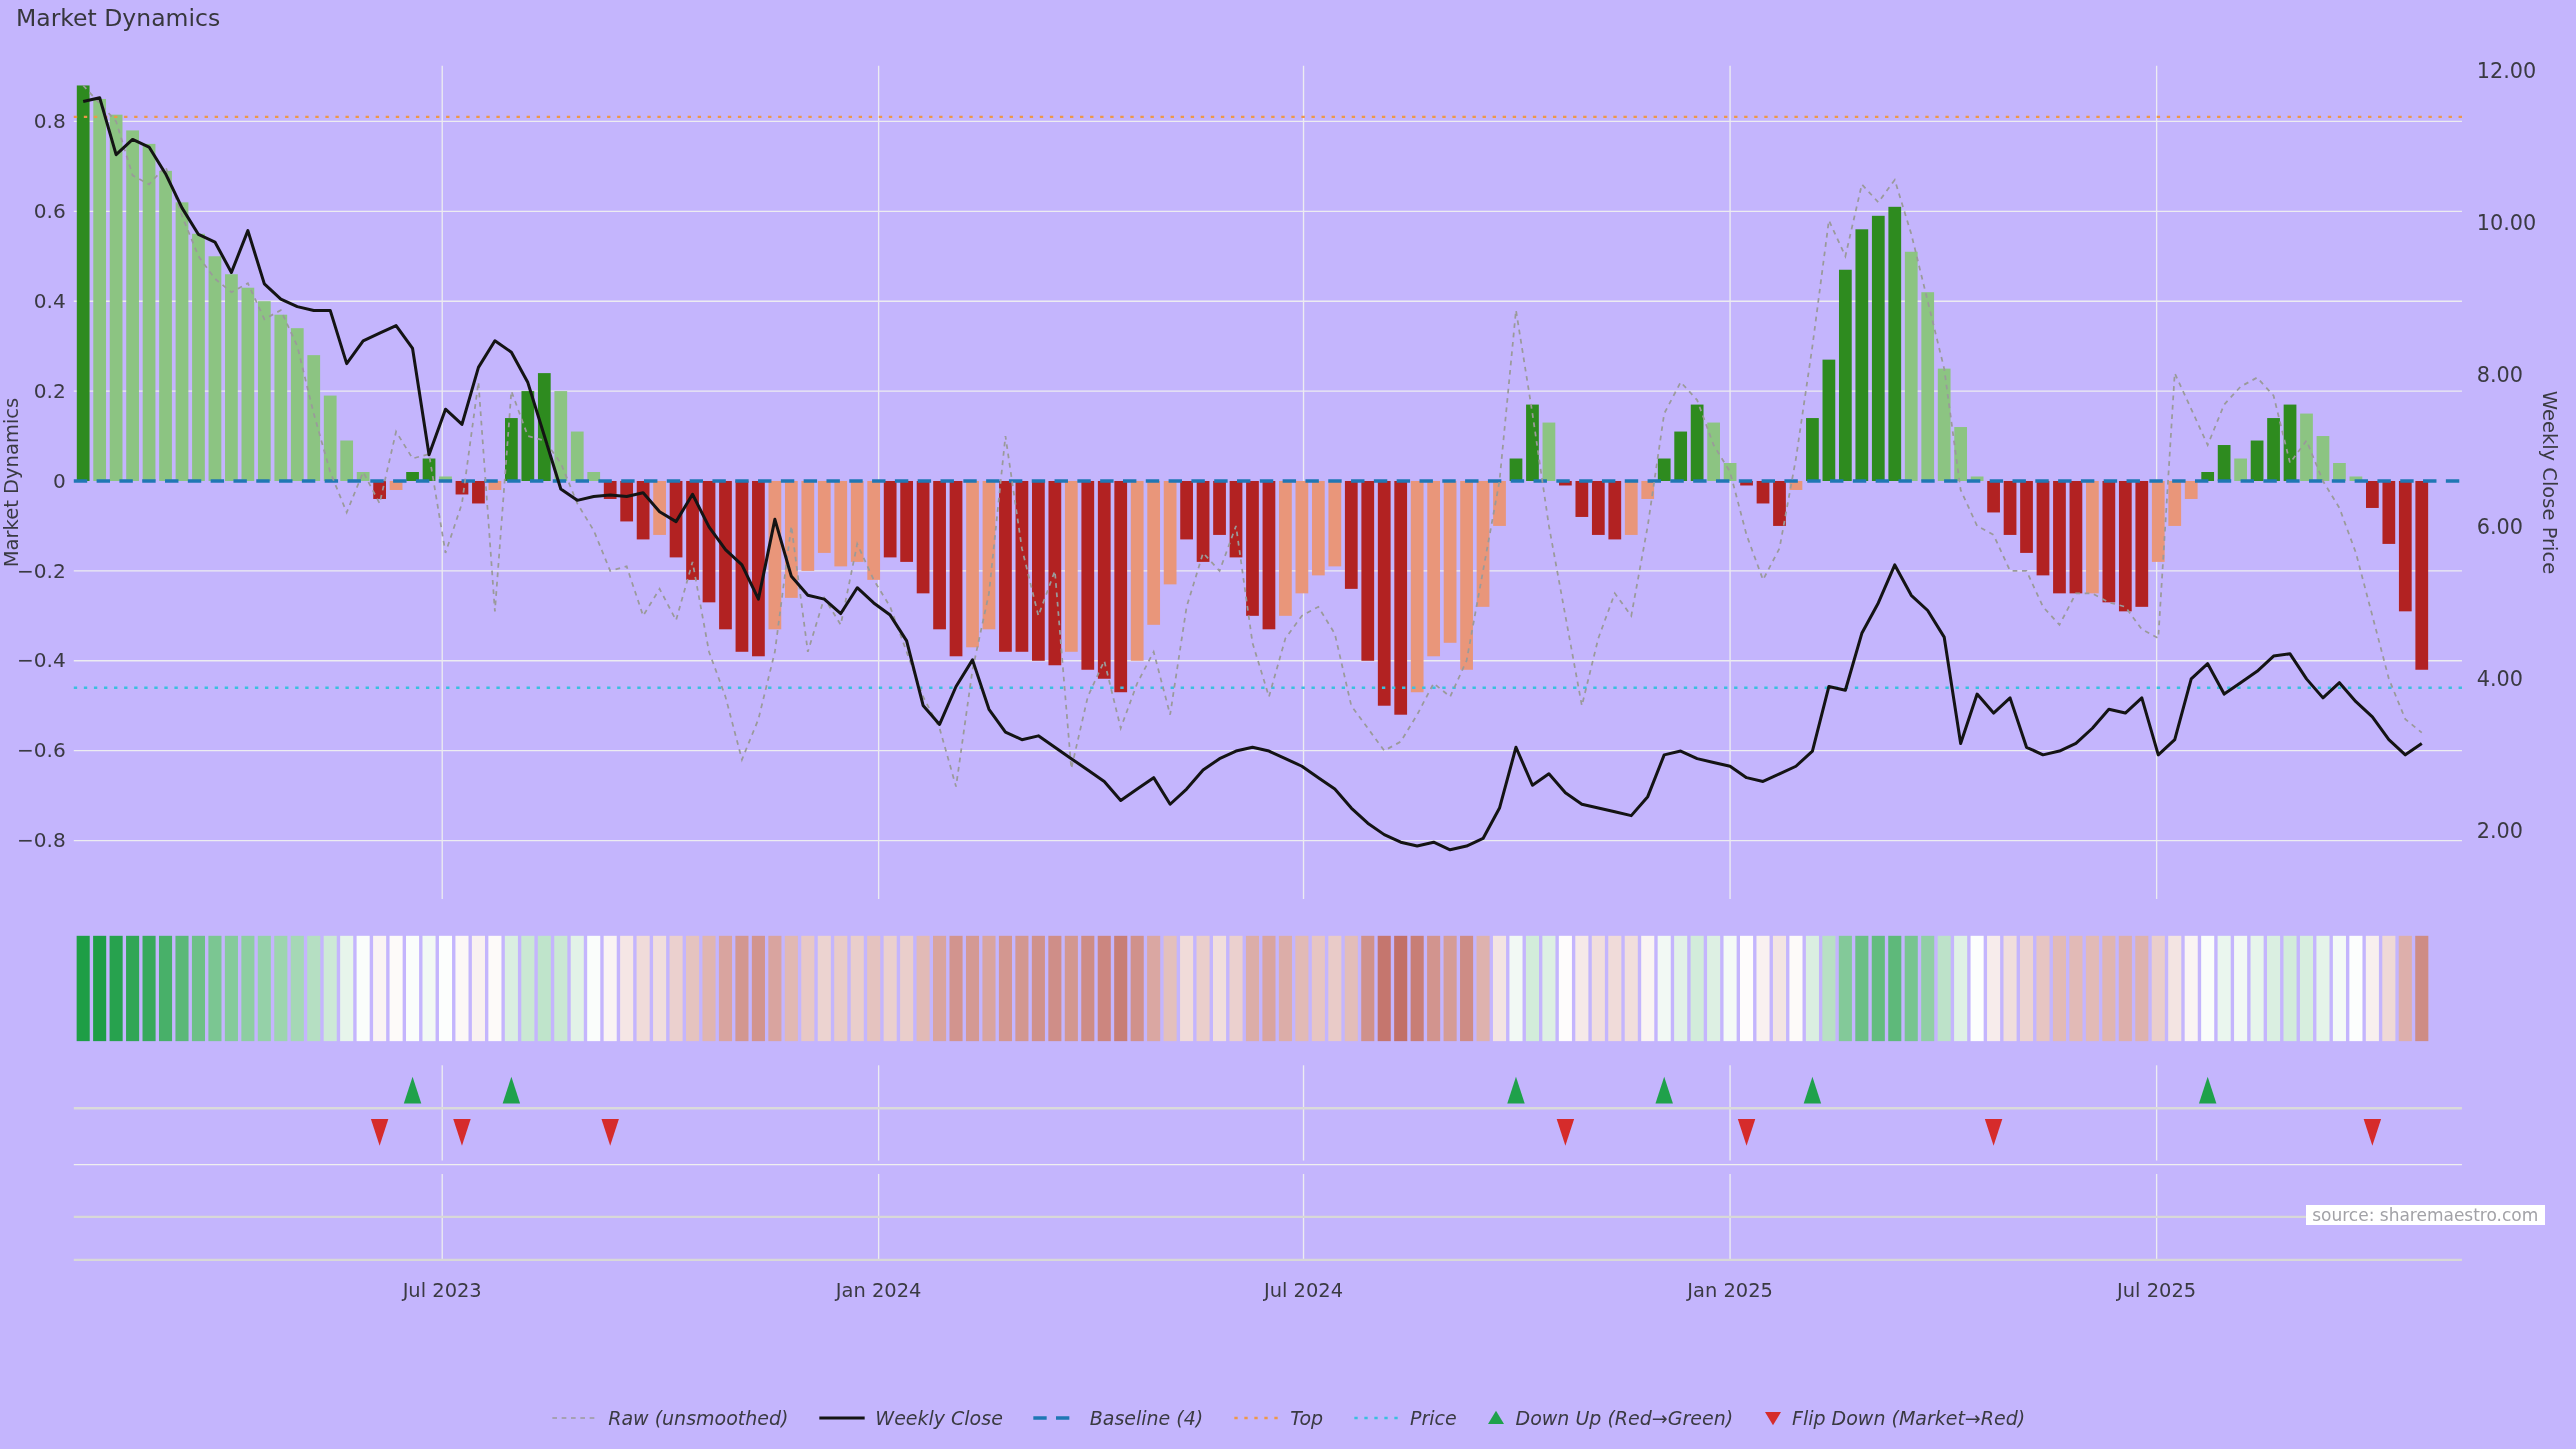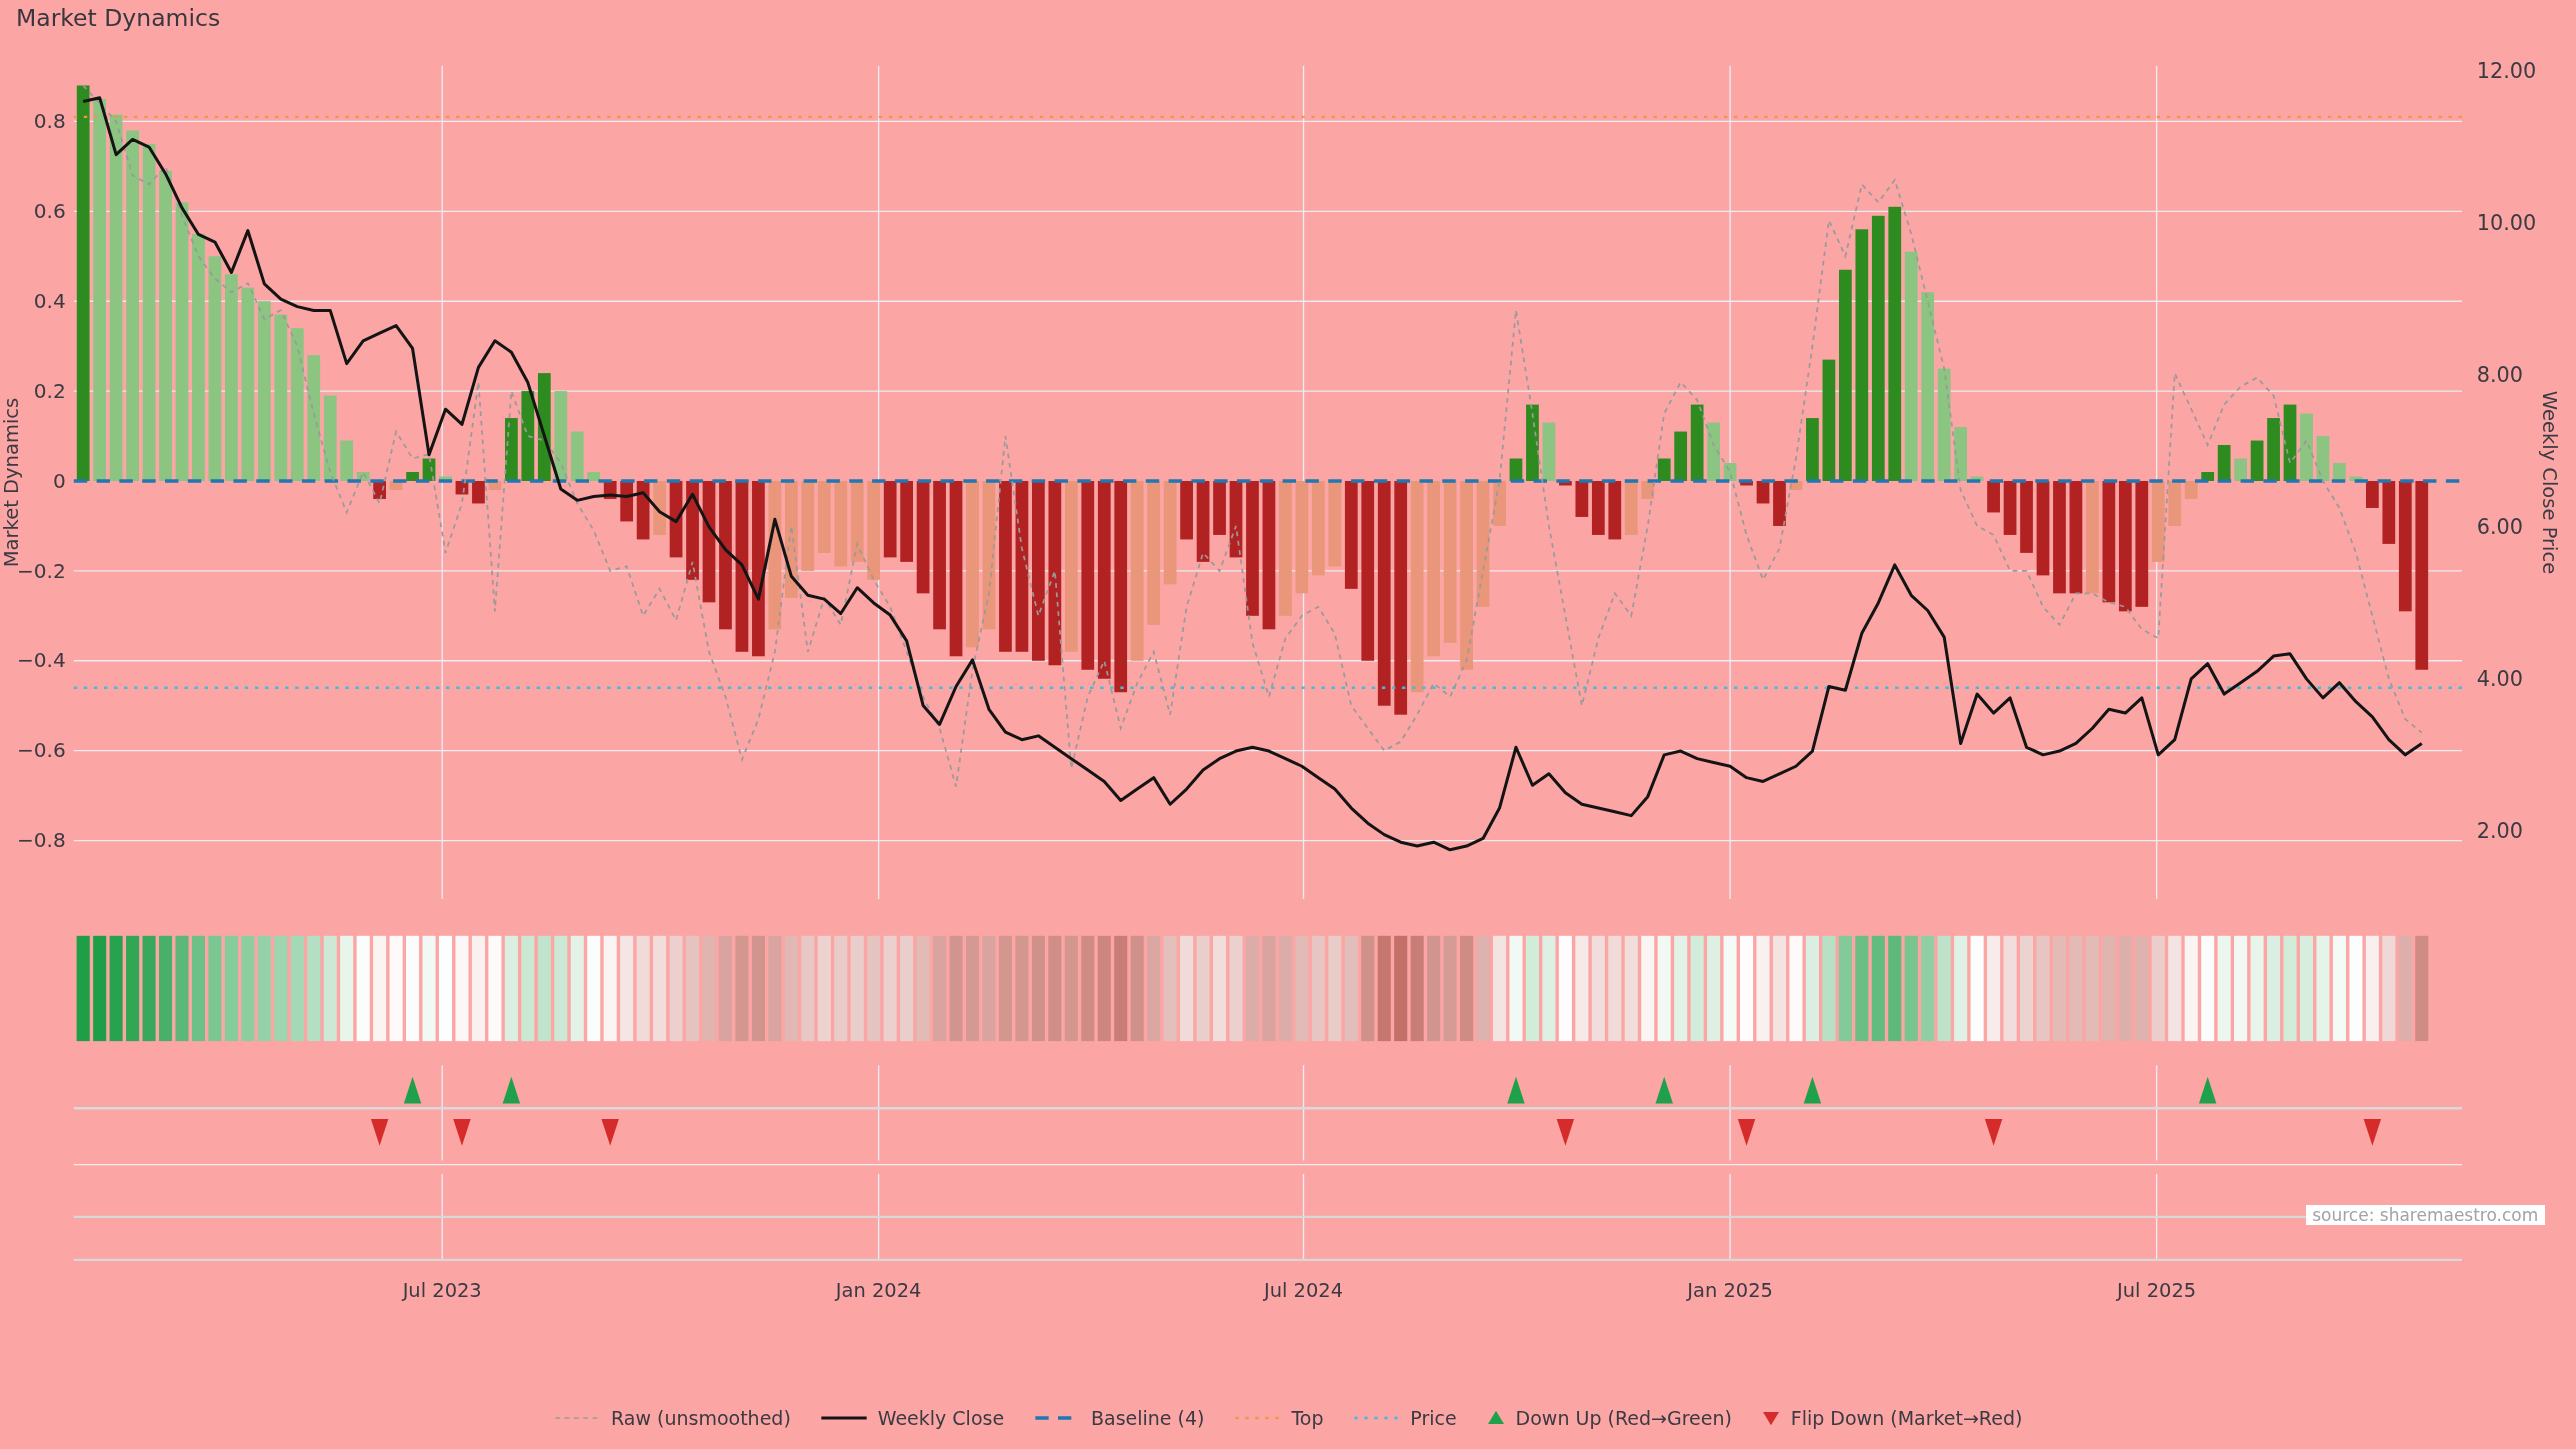--- a/index.html
+++ b/index.html
@@ -1,27 +1,27 @@
 <!DOCTYPE html>
 <html style="font-size:10.7px"><head>
 <meta charset="utf-8">
 <style>
   html,body{margin:0;padding:0;background:#ffffff;}
   body{width:2576px;height:1449px;position:relative;font-family:"DejaVu Sans","Liberation Sans",sans-serif;}
-  #app{position:absolute;inset:0;background:#fca5a5;overflow:hidden;}
+  #app{position:absolute;inset:0;background:#c4b5fd;overflow:hidden;}
   #chart-svg{position:absolute;left:0;top:0;}
   .page-title{position:absolute;left:16px;top:4px;font-size:23.5px;color:#37373d;}
   .ylabel-left{position:absolute;left:-103px;top:471px;width:228px;text-align:center;
     transform:rotate(-90deg);transform-origin:center;font-size:19.5px;color:#3a3a42;}
   .ylabel-right{position:absolute;left:2435px;top:471px;width:228px;text-align:center;
     transform:rotate(90deg);transform-origin:center;font-size:19.5px;color:#3a3a42;}
   .source-label{position:absolute;right:31px;top:1205px;font-size:17px;color:#a2a2a7;background:#ffffff;padding:0 6.7px;}
   .legend{position:absolute;left:0;top:1407px;width:2576px;display:flex;justify-content:center;
     align-items:center;gap:29.5px;font-size:19px;color:#3a3a42;}
-  .legend-item{display:flex;align-items:center;gap:9.4px;white-space:nowrap;}
+  .legend-item{display:flex;align-items:center;gap:9.4px;white-space:nowrap;font-style:italic;}
   .legend-item svg{display:block;}
 </style>
 </head>
 <body>
 
 <div id="app">
   <div class="page-title">Market Dynamics</div>
   <svg id="chart-svg" width="2576" height="1449" viewBox="0 0 3840 2160">
       <g>
         <line x1="110" x2="3670" y1="181" y2="181" stroke="#ECECF1" stroke-width="2"></line>

